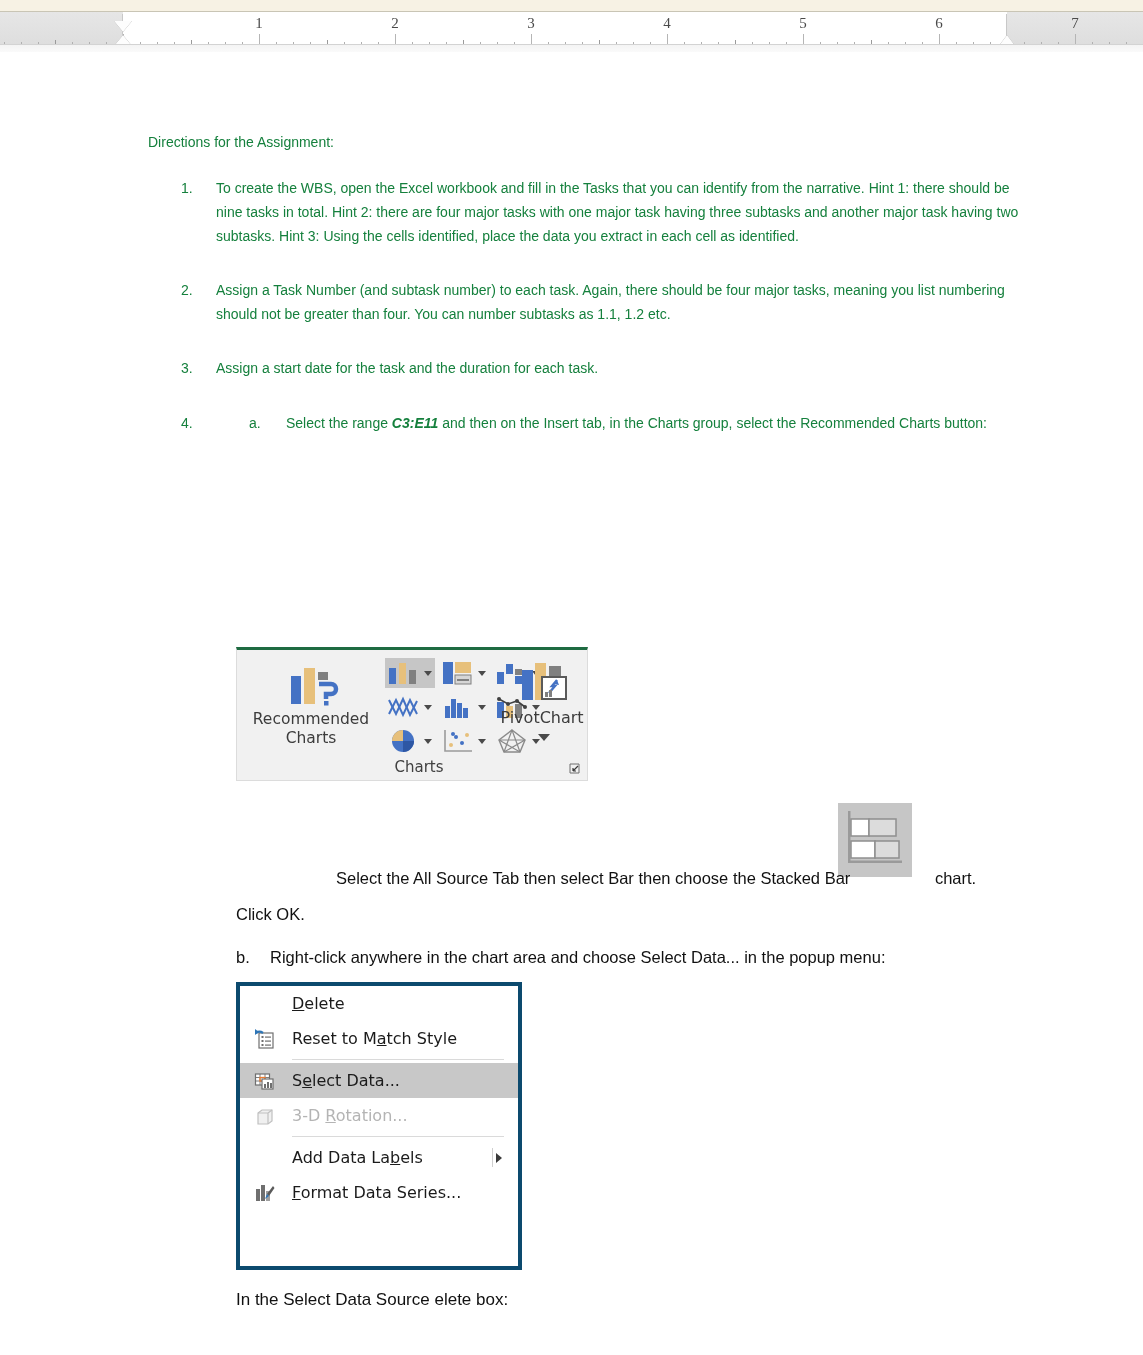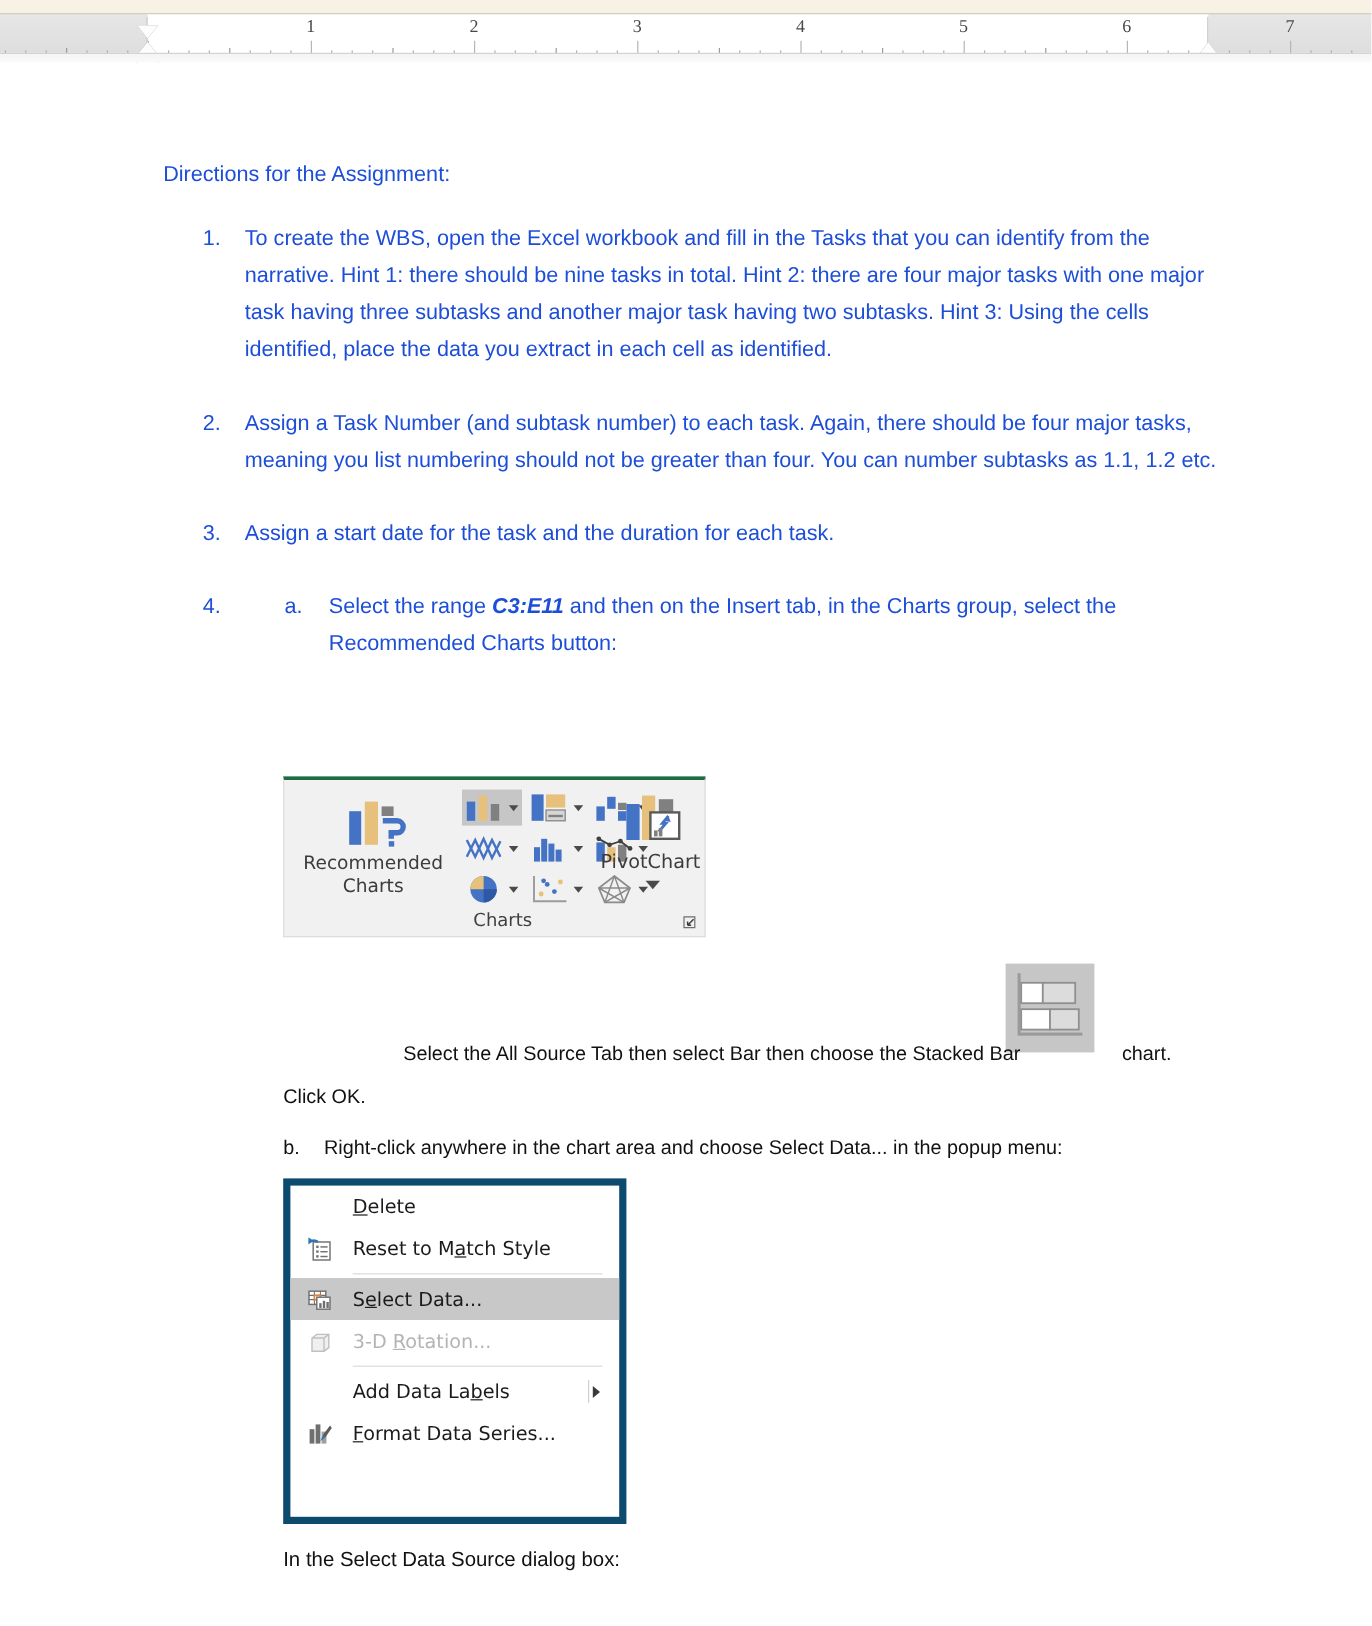--- a/index.html
+++ b/index.html
@@ -74,22 +74,22 @@
     transform:translateX(-50%);
   }
 
   
   #page{
     position:absolute;left:0;top:52px;width:1143px;height:1303px;
     background:#ffffff;
   }
 
   .doc{
-    position:absolute;left:136px;top:78px;width:880px;
-    font-size:18px;line-height:1.72;color:#1d4ed8;
+    position:absolute;left:148px;top:78px;width:880px;
+    font-size:14px;line-height:1.72;color:#15803d;
   }
 
   .para-head{margin:0 0 22px 0;}
 
   ol.lvl1{
     list-style:none;margin:0;padding:0;
   }
   ol.lvl1 > li{
     position:relative;padding-left:68px;margin-bottom:30px;
   }
@@ -145,21 +145,21 @@
 
   
   #stacked-bar-icon{
     position:absolute;left:838px;top:751px;width:74px;height:74px;
     background:#c6c6c6;
   }
 
   
   #context-menu{
     position:absolute;left:236px;top:930px;width:286px;height:288px;
-    background:#ffffff;border:6px solid #0c4a6e;box-sizing:border-box;
+    background:#ffffff;border:4px solid #0c4a6e;box-sizing:border-box;
   }
   .cm-item{
     position:relative;height:35px;line-height:35px;
     font-size:16px;color:#1b1b1b;
     padding-left:52px;
     font-family:"DejaVu Sans", sans-serif;
     white-space:nowrap;
   }
   .cm-item.dis{color:#b4b4b4;}
   .cm-item.sel{background:#c8c8c8;}
@@ -522,16 +522,16 @@
         <rect x="7" y="2" width="4" height="16" fill="#6f6f6f"></rect>
         <rect x="12" y="8" width="4" height="10" fill="#9f9f9f"></rect>
         <path d="M19 3 L13 11 L15 13 L20.5 5 Z" fill="#5a5a5a"></path>
         <path d="M13 11 L11 16 L15 13 Z" fill="#2E75B6"></path>
       </svg>
       <span><span class="u">F</span>ormat Data Series...</span>
     </div>
   </div>
 
   <div id="final-line">
-    <span>In the </span><b>Select Data Source</b><span> dialog box:</span>
+    <span>In the </span><b>Select Data Source</b><span> elete box:</span>
   </div>
 
 </div>
 
 </body></html>

